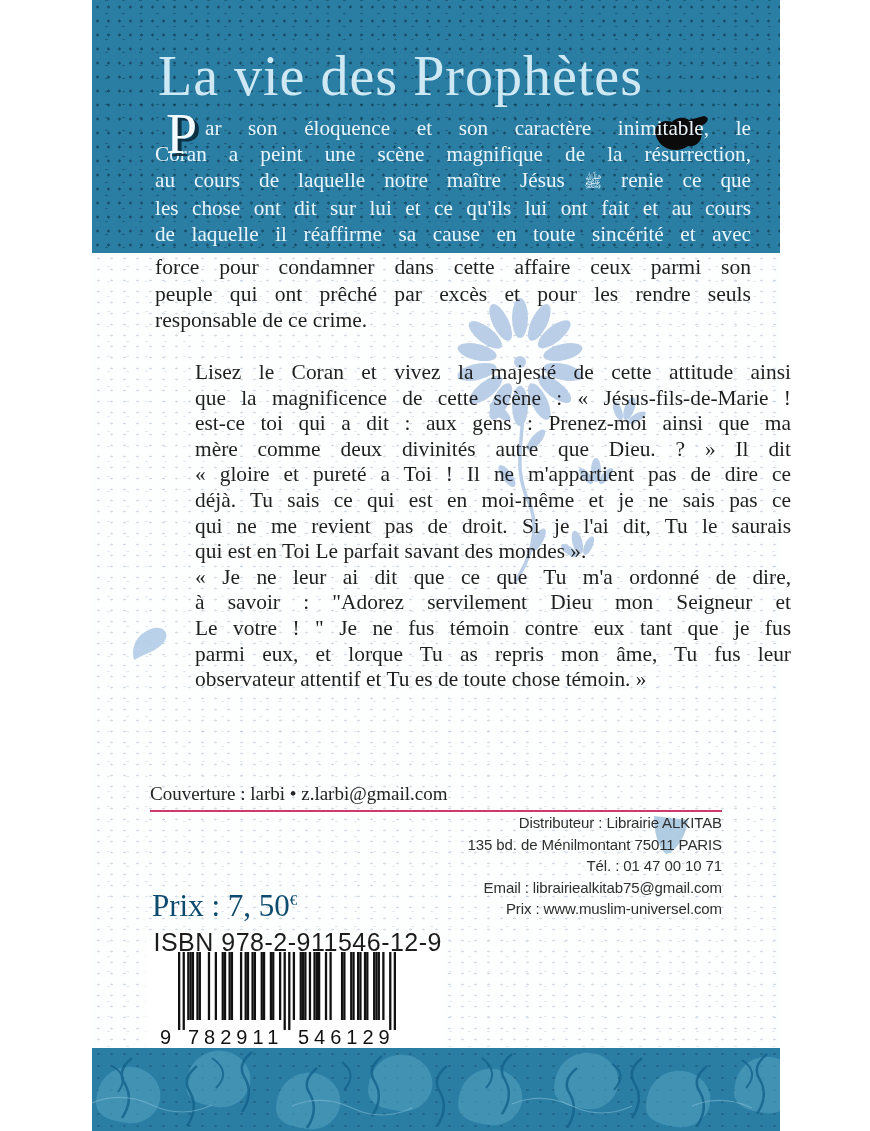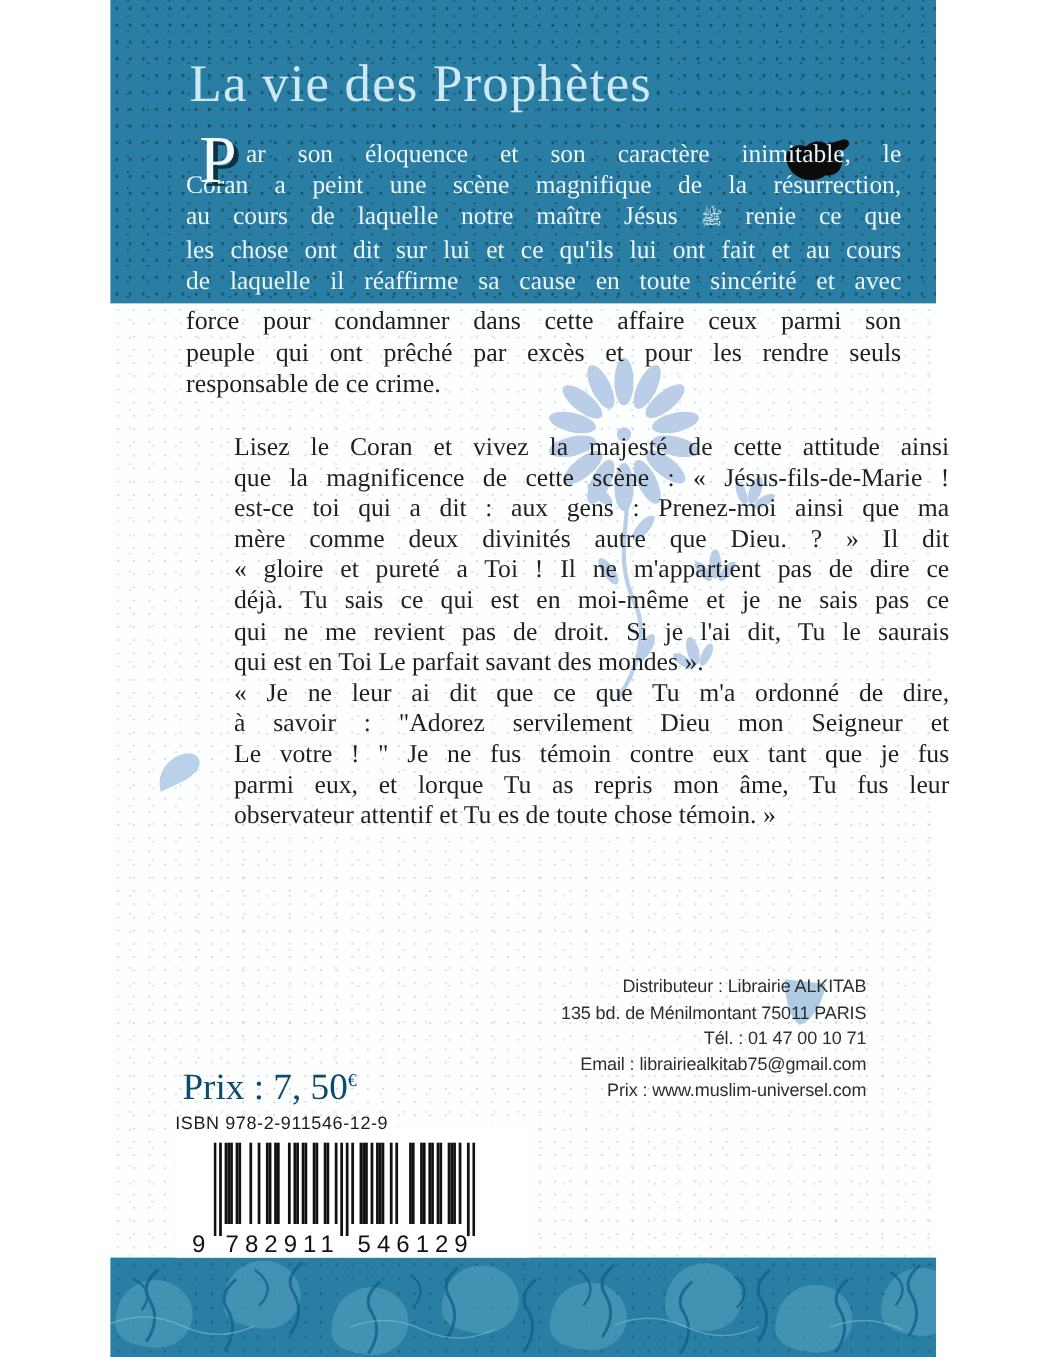--- a/index.html
+++ b/index.html
@@ -32,21 +32,21 @@
     position:absolute;left:0;top:1048px;width:688px;height:83px;
     background:
       radial-gradient(rgba(5,35,52,.25) 1px, transparent 1.4px) 0 0/13px 12px,
       var(--teal);
     overflow:hidden;
   }
   .bottom-band svg{position:absolute;left:0;top:0;}
 
   .title{
     position:absolute;left:66px;top:44px;z-index:2;
-    font-size:44px;letter-spacing:1px;color:var(--titleBlue);white-space:nowrap;
+    font-size:56px;letter-spacing:1px;color:var(--titleBlue);white-space:nowrap;
   }
 
   .intro{position:absolute;left:63px;top:115px;width:596px;z-index:2;}
   .tl{font-size:21.2px;line-height:26px;color:var(--textLight);}
   .wl{font-size:21.6px;line-height:26.5px;color:var(--ink);}
   .j{text-align:justify;text-align-last:justify;}
   .line1{padding-left:50px;}
   .dropcap{
     position:absolute;left:11px;top:-9px;
     font-size:56px;line-height:1;color:#f4fbfe;
@@ -70,22 +70,22 @@
   .distributor{
     position:absolute;left:330px;top:812px;width:300px;z-index:2;
     font-family:"Liberation Sans",sans-serif;font-size:15px;line-height:21.5px;
     color:#2e2e2e;text-align:right;letter-spacing:-0.1px;
   }
   .price{position:absolute;left:60px;top:888px;z-index:2;font-size:31px;color:#0c4a6e;}
   .price sup{font-size:15px;vertical-align:super;}
 
   .barcode-box{position:absolute;left:54px;top:940px;width:296px;height:108px;background:#ffffff;z-index:2;}
   .isbn-text{
-    position:absolute;left:0;top:-12px;width:100%;text-align:left;
-    font-family:"Liberation Sans",sans-serif;font-size:15px;letter-spacing:.5px;color:#1c1c1c;
+    position:absolute;left:0;top:-12px;width:100%;text-align:right;
+    font-family:"Liberation Sans",sans-serif;font-size:25px;letter-spacing:.5px;color:#1c1c1c;
   }
   .bars{position:absolute;left:32px;top:12px;width:218px;height:78px;}
   .bars rect{fill:#111;}
   .bc-digit{
     position:absolute;font-family:"Liberation Sans",sans-serif;
     font-size:20px;color:#111;top:86px;
   }
   .d-first{left:14px;}
   .d-g1{left:42px;letter-spacing:5px;}
   .d-g2{left:152px;letter-spacing:5px;}
@@ -180,20 +180,21 @@
     <div class="bl j">déjà. Tu sais ce qui est en moi-même et je ne sais pas ce</div>
     <div class="bl j">qui ne me revient pas de droit. Si je l'ai dit, Tu le saurais</div>
     <div class="bl">qui est en Toi Le parfait savant des mondes ».</div>
     <div class="bl j">« Je ne leur ai dit que ce que Tu m'a ordonné de dire,</div>
     <div class="bl j">à savoir : "Adorez servilement Dieu mon Seigneur et</div>
     <div class="bl j">Le votre ! " Je ne fus témoin contre eux tant que je fus</div>
     <div class="bl j">parmi eux, et lorque Tu as repris mon âme, Tu fus leur</div>
     <div class="bl">observateur attentif et Tu es de toute chose témoin. »</div>
   </div>
 
+  <div class="credits">Couverture : larbi • z.larbi@gmail.com</div>
 
   <div class="distributor">
     <div>Distributeur : Librairie ALKITAB</div>
     <div>135 bd. de Ménilmontant 75011 PARIS</div>
     <div>Tél. : 01 47 00 10 71</div>
     <div>Email : librairiealkitab75@gmail.com</div>
     <div>Prix : www.muslim-universel.com</div>
   </div>
 
   <div class="price">

